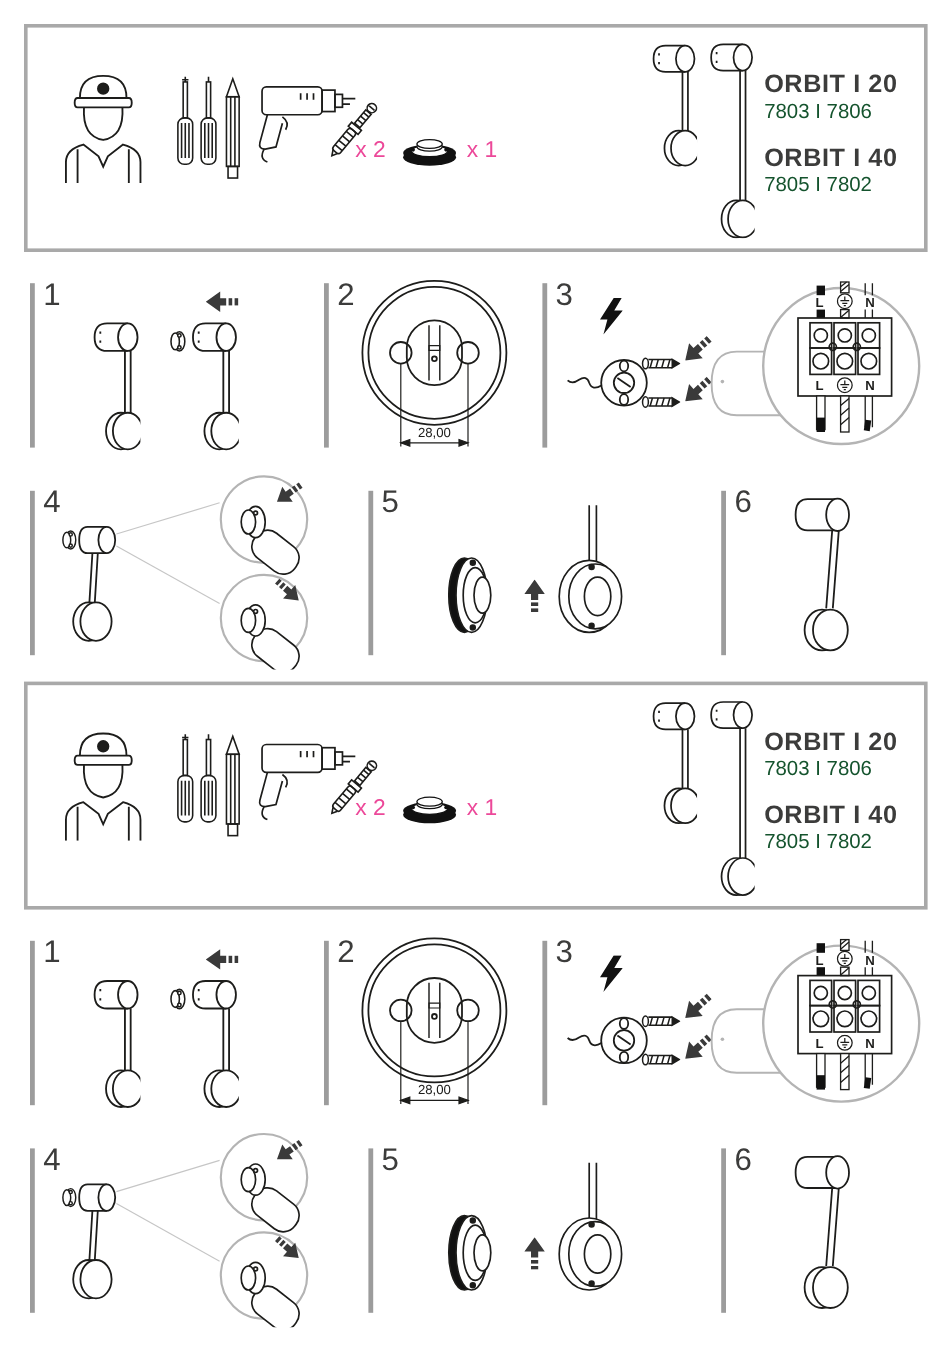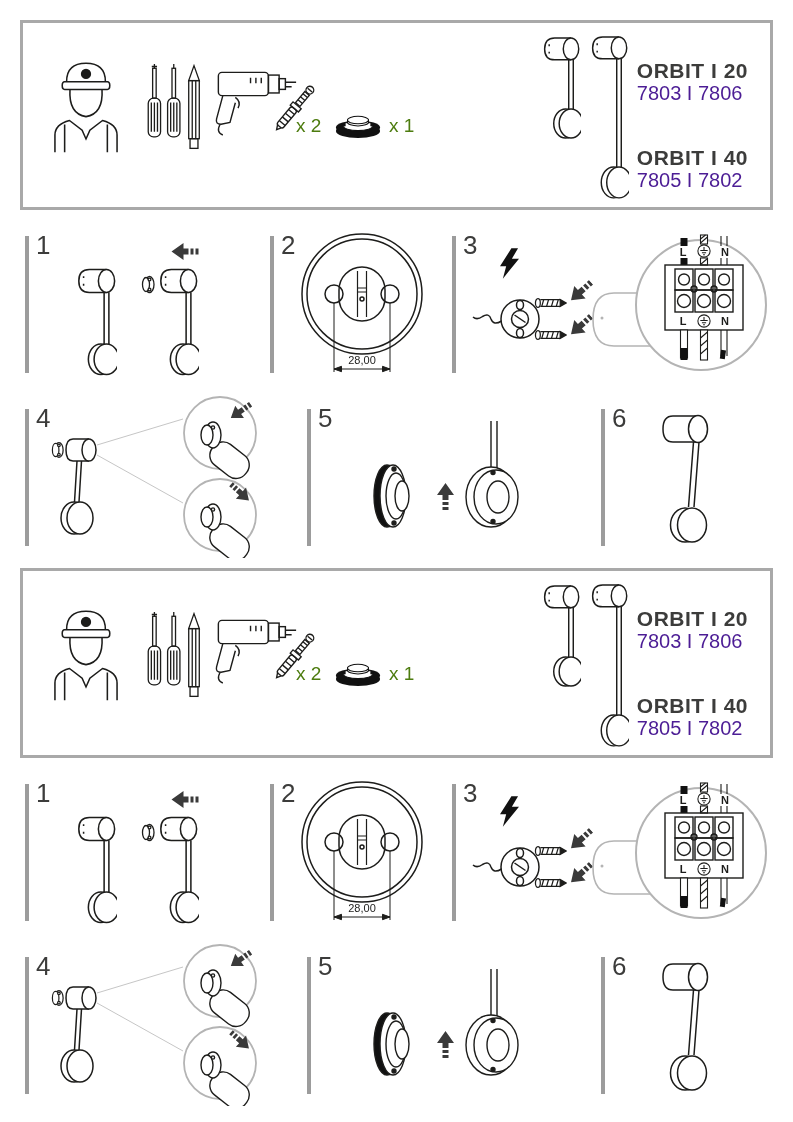--- a/index.html
+++ b/index.html
@@ -3,25 +3,25 @@
 <meta charset="utf-8">
 <style>
   *{margin:0;padding:0;box-sizing:border-box}
   html,body{width:793px;height:1122px;background:#fff;font-family:"Liberation Sans",sans-serif;color:#3c3c3b}
   .page{position:relative;width:793px;height:1122px;background:#fff;overflow:hidden}
   .half{position:absolute;left:0;width:793px;height:538px}
   .half.h1{top:20px}
   .half.h2{top:568px}
   .header-box{position:absolute;left:20px;top:0;width:753px;height:190px;border:3px solid #a9a9a9;background:#fff}
   .abs{position:absolute}
-  .qty{position:absolute;font-size:19px;color:#4d7c0f}
+  .qty{position:absolute;font-size:19px;color:#ec4899}
   .products{position:absolute;right:22px;top:36px;}
   .prod-name{font-size:21px;font-weight:700;color:#3c3c3b;letter-spacing:.5px;line-height:23px}
-  .prod-codes{font-size:20px;color:#4c1d95;line-height:22px}
-  .prod+.prod{margin-top:42px}
+  .prod-codes{font-size:17px;color:#14532d;line-height:22px}
+  .prod+.prod{margin-top:16px}
   .panel{position:absolute}
   .panel::before{content:"";position:absolute;left:0;top:14px;bottom:12px;width:4px;background:#9c9c9c}
   .num{position:absolute;left:11px;top:10px;font-size:26px;color:#3c3c3b;line-height:26px}
   .p1{left:25px;top:202px;width:240px;height:163px}
   .p2{left:270px;top:202px;width:177px;height:163px}
   .p3{left:452px;top:202px;width:321px;height:163px}
   .p4{left:25px;top:375px;width:277px;height:163px}
   .p5{left:307px;top:375px;width:289px;height:163px}
   .p6{left:601px;top:375px;width:172px;height:163px}
   .art{position:absolute;left:0;top:0;width:100%;height:100%}

